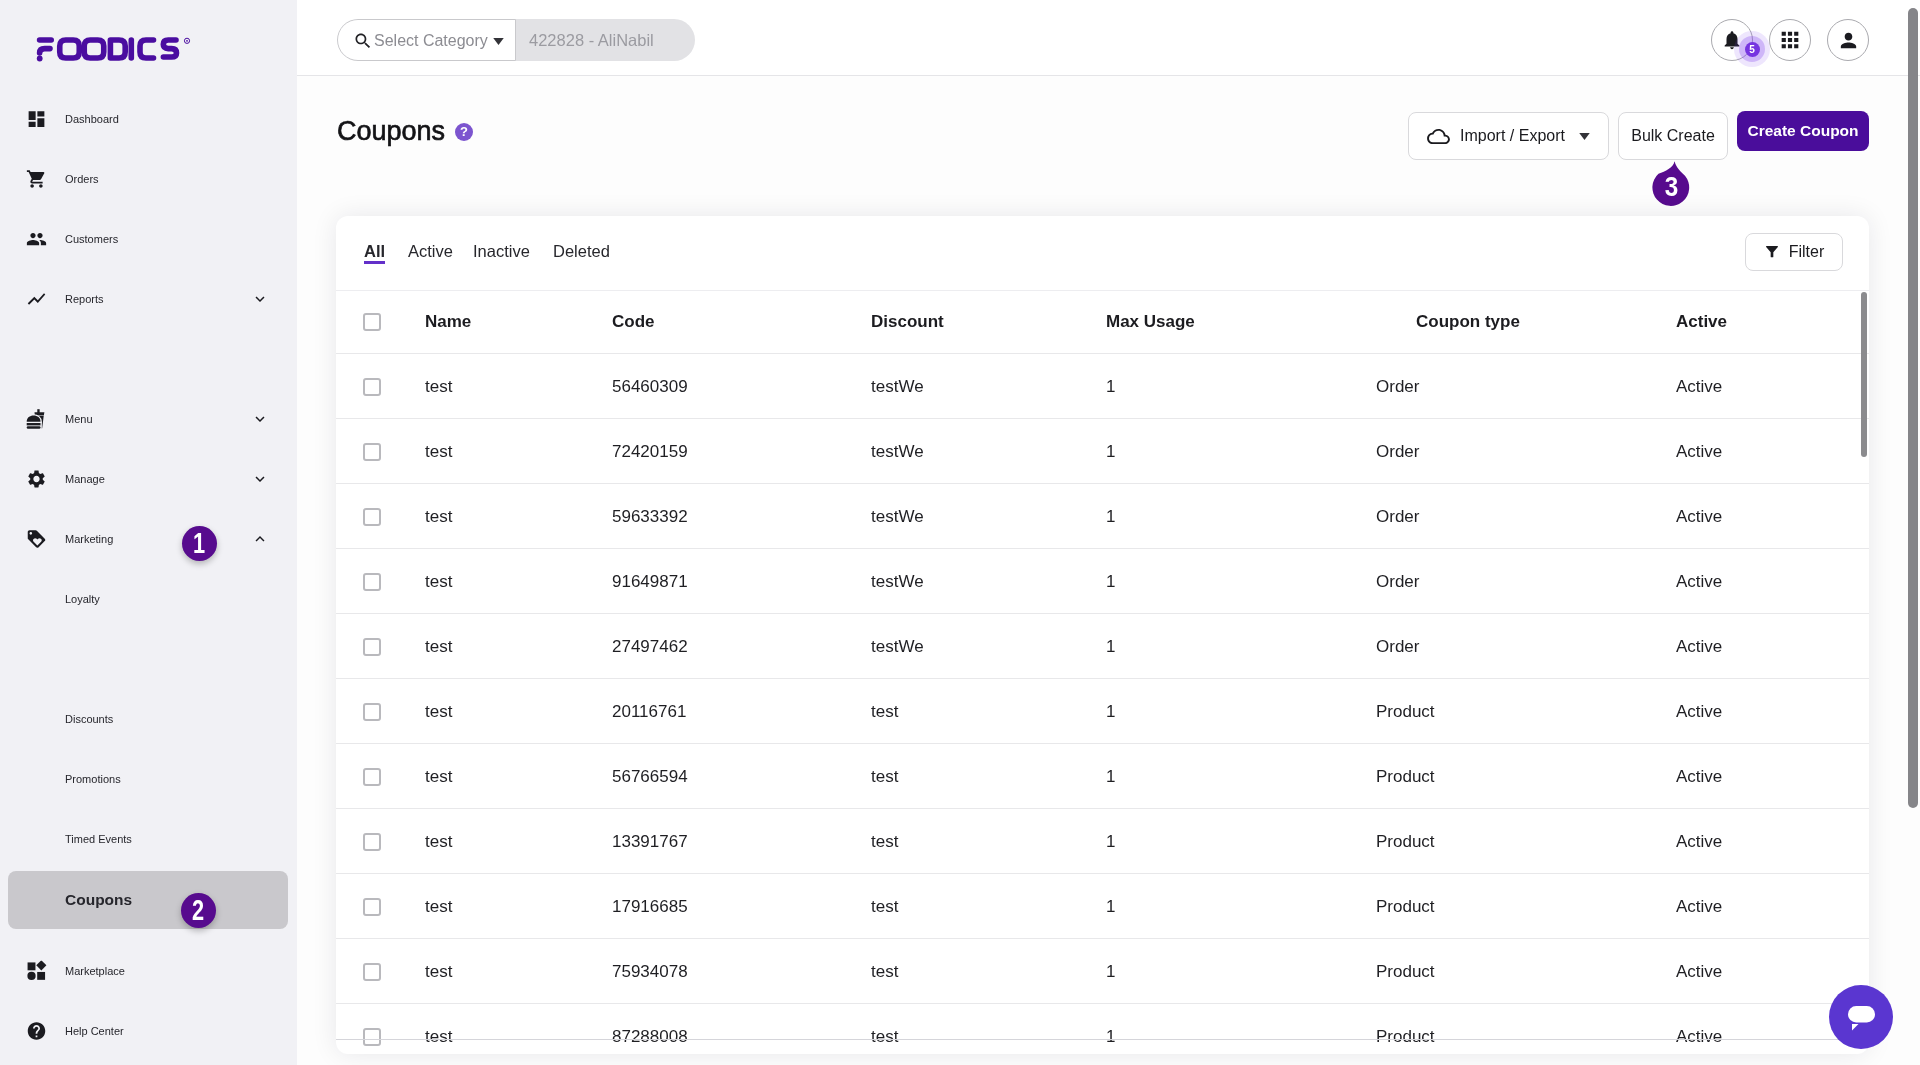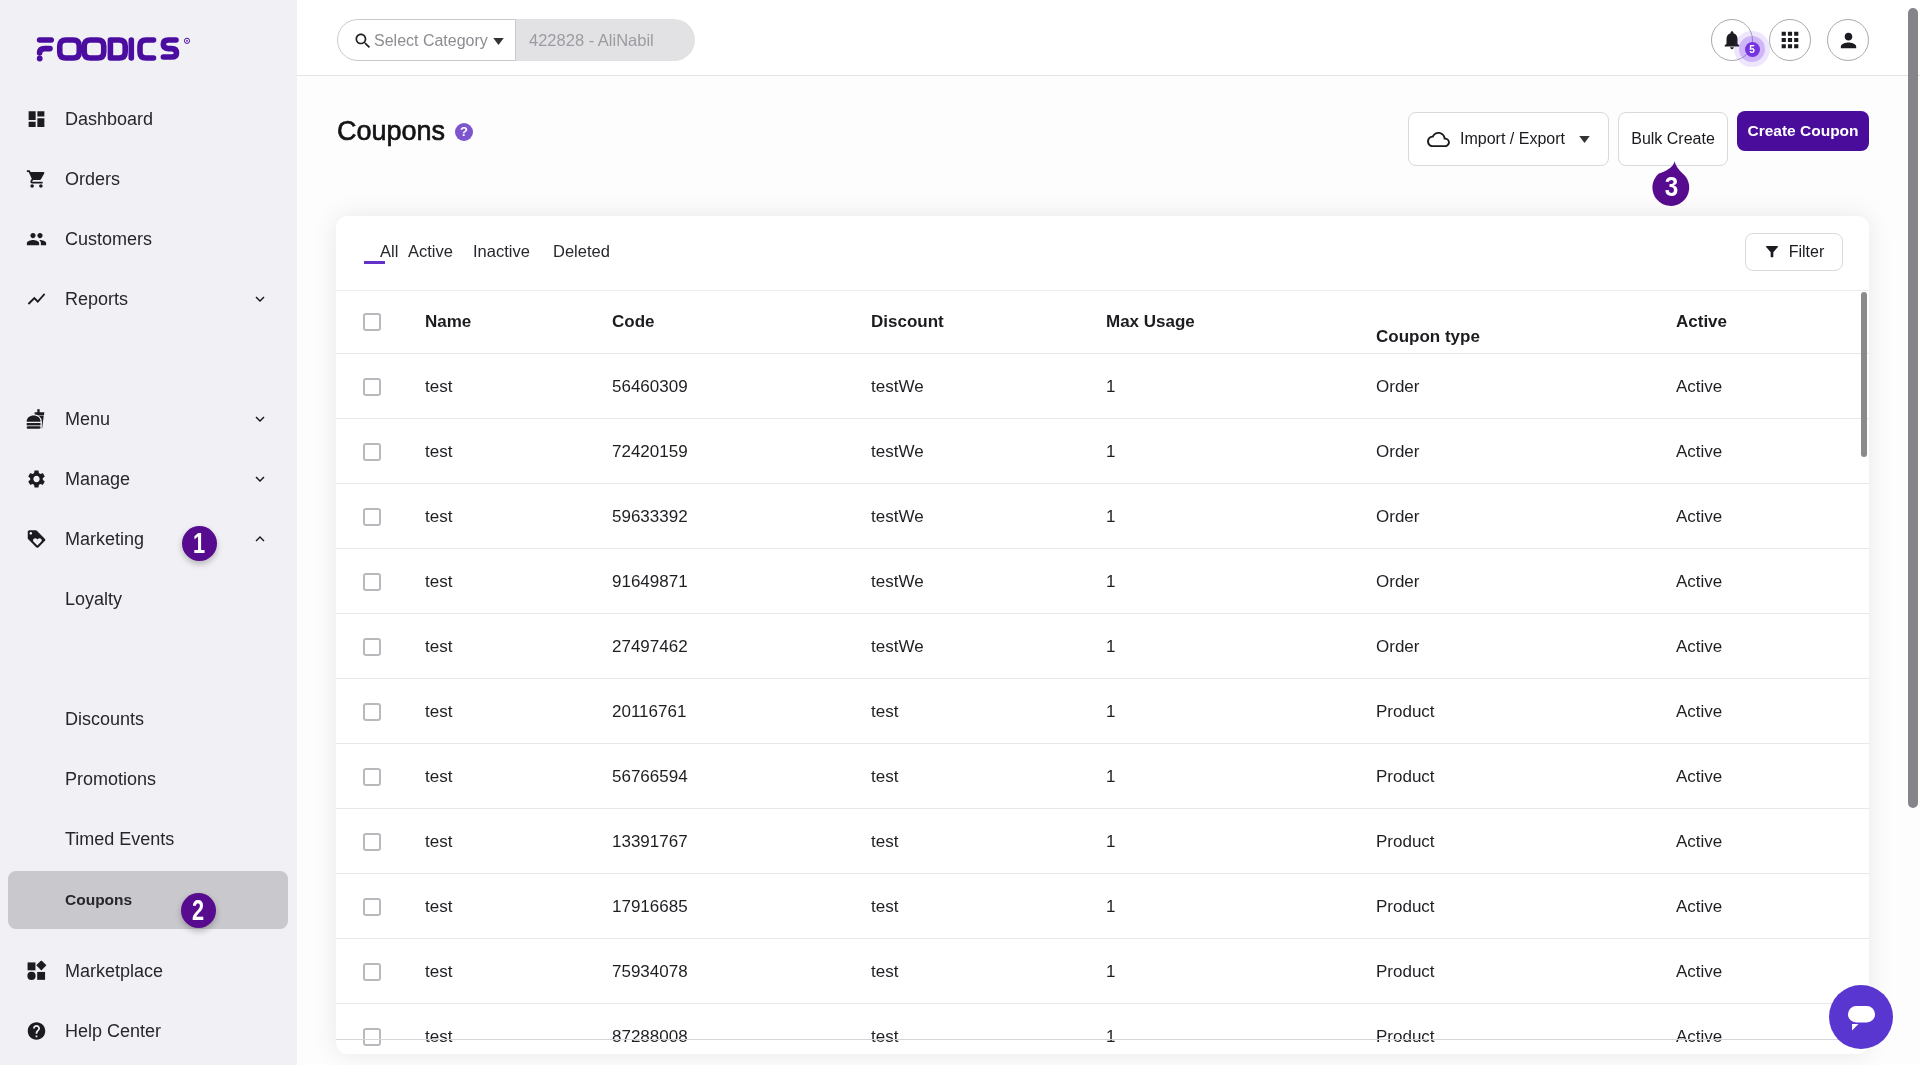--- a/index.html
+++ b/index.html
@@ -1,41 +1,41 @@
 <!DOCTYPE html>
 <html><head>
 <meta charset="utf-8">
 <style>
 * { margin:0; padding:0; box-sizing:border-box; }
 body { width:1920px; height:1065px; overflow:hidden; font-family:"Liberation Sans",sans-serif; background:#fdfdfd; position:relative; }
 
 
 #sidebar { position:absolute; left:0; top:0; width:297px; height:1065px; background:#f1f1f5; }
 .navitem { position:absolute; left:0; width:297px; height:40px; }
-.navitem .txt { position:absolute; left:65px; top:50%; transform:translateY(-50%); font-size:18px; color:#26262c; }
+.navitem .txt { position:absolute; left:65px; top:50%; transform:translateY(-50%); font-size:11px; color:#26262c; }
 .navitem .ico { position:absolute; left:26px; top:50%; transform:translateY(-50%); width:21px; height:21px; }
 .navitem .chev { position:absolute; left:251px; top:50%; transform:translateY(-50%); width:18px; height:18px; }
 #hl-coupons { position:absolute; left:8px; top:871px; width:280px; height:58px; background:#c9c8cc; border-radius:8px; }
 .badge { position:absolute; width:35px; height:35px; border-radius:50%; background:#570b8e; color:#fff; font-size:29px; font-weight:bold; display:flex; align-items:center; justify-content:center; z-index:50; box-shadow:0 3px 6px rgba(0,0,0,0.25); }
 .badge span { transform:scaleX(0.75); display:block; }
 
 
 #topbar { position:absolute; left:297px; top:0; width:1623px; height:76px; background:#fff; border-bottom:1px solid #e5e5e8; }
 #search { position:absolute; left:337px; top:19px; width:358px; height:42px; border-radius:21px; background:#e2e2e5; overflow:hidden; }
 #search .sel { position:absolute; left:0; top:0; width:179px; height:42px; background:#fff; border:1px solid #c9c9cc; border-radius:21px 0 0 21px; }
 #search .seltxt { position:absolute; left:36px; top:12px; font-size:16px; color:#8c8c92; white-space:nowrap; }
 #search .ph { position:absolute; left:192px; top:12px; font-size:16.5px; color:#9b9ba1; white-space:nowrap; }
 .circbtn { position:absolute; width:42px; height:42px; border-radius:50%; border:1px solid #aaaaaf; background:#fff; display:flex; align-items:center; justify-content:center; }
 
 
 #heading { position:absolute; left:337px; top:116px; font-size:27px; font-weight:normal; -webkit-text-stroke:0.65px #131316; color:#131316; }
 #qmark { position:absolute; left:455px; top:123px; width:18px; height:18px; border-radius:50%; background:#7c55cf; color:#fff; font-size:13px; font-weight:bold; text-align:center; line-height:18px; }
 
 
-.btn { position:absolute; height:54px; border-radius:8px; font-size:16px; display:flex; align-items:center; justify-content:center; }
+.btn { position:absolute; height:48px; border-radius:8px; font-size:16px; display:flex; align-items:center; justify-content:center; }
 #btn-ie { left:1408px; top:112px; width:201px; background:#fff; border:1px solid #d9d9dc; color:#1a1a1e; }
 #btn-bulk { left:1618px; top:112px; width:110px; background:#fff; border:1px solid #d9d9dc; color:#1a1a1e; }
 #btn-create { left:1737px; top:111px; width:132px; height:40px; background:#4a0d9b; color:#fff; font-weight:600; font-size:15.5px; }
 
 
 #card { position:absolute; left:336px; top:216px; width:1533px; height:838px; background:#fff; border-radius:12px; box-shadow:0 0 26px rgba(20,20,40,0.09); overflow:hidden; }
 .tab { position:absolute; top:26px; font-size:16.5px; color:#27272c; }
 #tabline { position:absolute; left:336px; top:290px; width:1533px; height:1px; background:#ededf0; }
 .hrow { position:absolute; font-weight:bold; font-size:17px; color:#1c1c20; top:96px; }
 .cbox { position:absolute; width:18px; height:18px; border:2px solid #b9b9bd; border-radius:3px; background:#fff; }
@@ -219,37 +219,37 @@
 </div>
 <div class="btn" id="btn-bulk">Bulk Create</div>
 <div class="btn" id="btn-create">Create Coupon</div>
 
 <svg style="position:absolute;left:1651px;top:159px;" width="42" height="50" viewBox="0 0 42 50">
   <path d="M23.6,2.2 C25.2,9 30,12.5 34,16.8 A18.4,18.4 0 1 1 7.5,14.8 C14.5,12 22,9 23.6,2.2 Z" fill="#570b8e"></path>
   <text x="20.5" y="37" text-anchor="middle" font-family="Liberation Sans,sans-serif" font-size="27" font-weight="bold" fill="#fff" textLength="13.5" lengthAdjust="spacingAndGlyphs">3</text>
 </svg>
 
 <div id="card">
-  <span class="tab" style="left:28px;font-weight:normal;margin-left:16px;">All</span>
+  <span class="tab" style="left:28px;font-weight:bold;">All</span>
   <div style="position:absolute;left:28px;top:45px;width:21px;height:2.5px;background:#6330c9;"></div>
   <span class="tab" style="left:72px;">Active</span>
   <span class="tab" style="left:137px;">Inactive</span>
   <span class="tab" style="left:217px;">Deleted</span>
   <div id="filterbtn">
     <svg width="16" height="16" viewBox="0 0 24 24" fill="#1b1b20">
         <path d="M3 4c0-.55.45-1 1-1h16c.55 0 1 .45 1 1 0 .24-.08.46-.23.63L14 12.4V19c0 .55-.45 1-1 1h-2c-.55 0-1-.45-1-1v-6.6L3.23 4.63C3.08 4.46 3 4.24 3 4z"></path>
       </svg>
     <span>Filter</span>
   </div>
   <div class="cbox" style="left:27px;top:97px;"></div>
   <div class="hrow" style="left:89px;">Name</div>
   <div class="hrow" style="left:276px;text-align:center;">Code</div>
   <div class="hrow" style="left:535px;">Discount</div>
   <div class="hrow" style="left:770px;">Max Usage</div>
-  <div class="hrow" style="left:1040px;margin-top:15px;">Coupon type</div>
+  <div class="hrow" style="left:1080px;">Coupon type</div>
   <div class="hrow" style="left:1340px;">Active</div>
   <div class="rowline" style="left:0;top:137px;"></div>
   <div class="cbox" style="left:27px;top:162px;"></div>
   <div class="cell" style="left:89px;top:161px;">test</div>
   <div class="cell" style="left:276px;top:161px;">56460309</div>
   <div class="cell" style="left:535px;top:161px;">testWe</div>
   <div class="cell" style="left:770px;top:161px;">1</div>
   <div class="cell" style="left:1040px;top:161px;">Order</div>
   <div class="cell" style="left:1340px;top:161px;">Active</div>
   <div class="rowline" style="left:0;top:202px;"></div>

